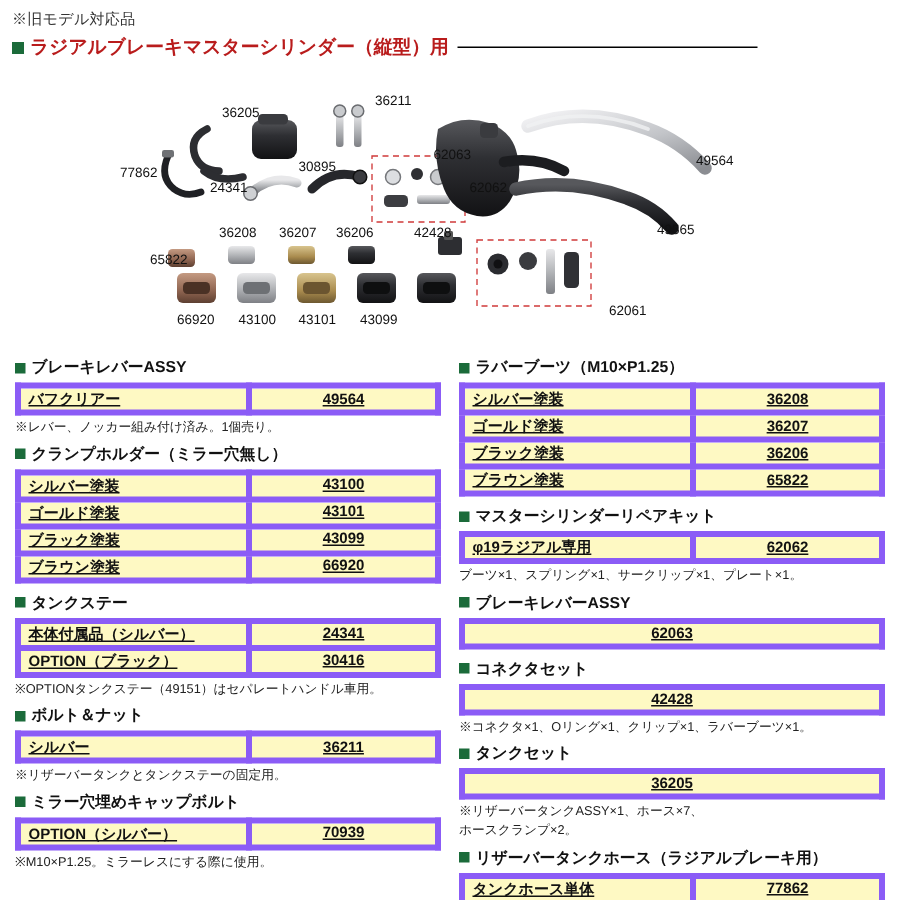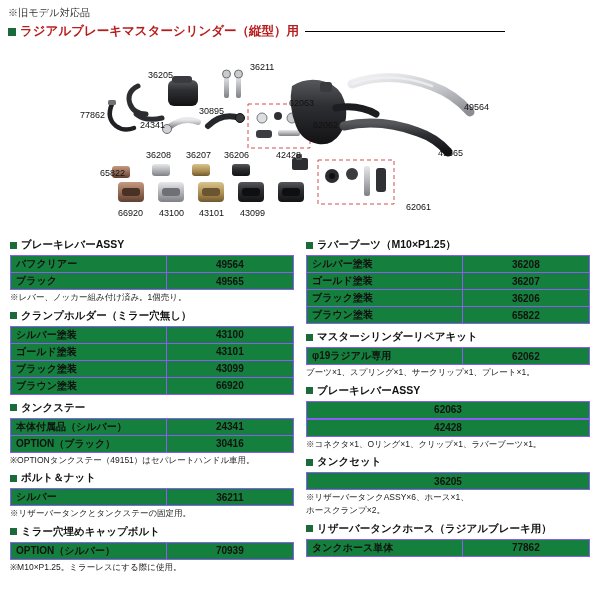--- a/index.html
+++ b/index.html
@@ -90,28 +90,29 @@
     margin-right: 4px;
     flex: 0 0 auto;
   }
 
   table.parts {
     border-collapse: collapse;
     width: 100%;
     table-layout: fixed;
   }
   table.parts td {
-    border: 1px solid #8b5cf6;
+    border: 4px solid #8b5cf6;
     height: 17px;
     font-size: 10px;
     padding: 0 5px;
     color: #111;
-    background: #15803d;
+    background: #fef9c3;
     overflow: hidden;
     white-space: nowrap;
+    text-decoration: underline;
   }
   td.lbl { width: 55%; font-weight: bold; }
   td.num {
     width: 45%;
     text-align: center;
     color: #1d5fc4;
     font-weight: bold;
   }
   td.num.full { width: 100%; }
   .note {
@@ -281,24 +282,20 @@
       <div class="sec-title">
         <span class="sq"></span>
         <span>ブレーキレバーASSY</span>
       </div>
       <table class="parts">
         <tbody>
             <tr>
           <td class="lbl">バフクリアー</td>
           <td class="num">49564</td>
         </tr>
-        <tr>
-          <td class="lbl">ブラック</td>
-          <td class="num">49565</td>
-        </tr>
       </tbody>
         </table>
       <p class="note">※レバー、ノッカー組み付け済み。1個売り。</p>
 
       <div class="sec-title">
         <span class="sq"></span>
         <span>クランプホルダー（ミラー穴無し）</span>
       </div>
       <table class="parts">
         <tbody>
@@ -414,41 +411,45 @@
         <span>ブレーキレバーASSY</span>
       </div>
       <table class="parts">
         <tbody>
             <tr>
           <td class="num full">62063</td>
         </tr>
       </tbody>
         </table>
 
+      <div class="sec-title">
+        <span class="sq"></span>
+        <span>コネクタセット</span>
+      </div>
       <table class="parts">
         <tbody>
             <tr>
           <td class="num full">42428</td>
         </tr>
       </tbody>
         </table>
       <p class="note">※コネクタ×1、Oリング×1、クリップ×1、ラバーブーツ×1。</p>
 
       <div class="sec-title">
         <span class="sq"></span>
         <span>タンクセット</span>
       </div>
       <table class="parts">
         <tbody>
             <tr>
           <td class="num full">36205</td>
         </tr>
       </tbody>
         </table>
-      <p class="note">※リザーバータンクASSY×6、ホース×1、</p>
+      <p class="note">※リザーバータンクASSY×1、ホース×7、</p>
       <p class="note">ホースクランプ×2。</p>
 
       <div class="sec-title">
         <span class="sq"></span>
         <span>リザーバータンクホース（ラジアルブレーキ用）</span>
       </div>
       <table class="parts">
         <tbody>
             <tr>
           <td class="lbl">タンクホース単体</td>

